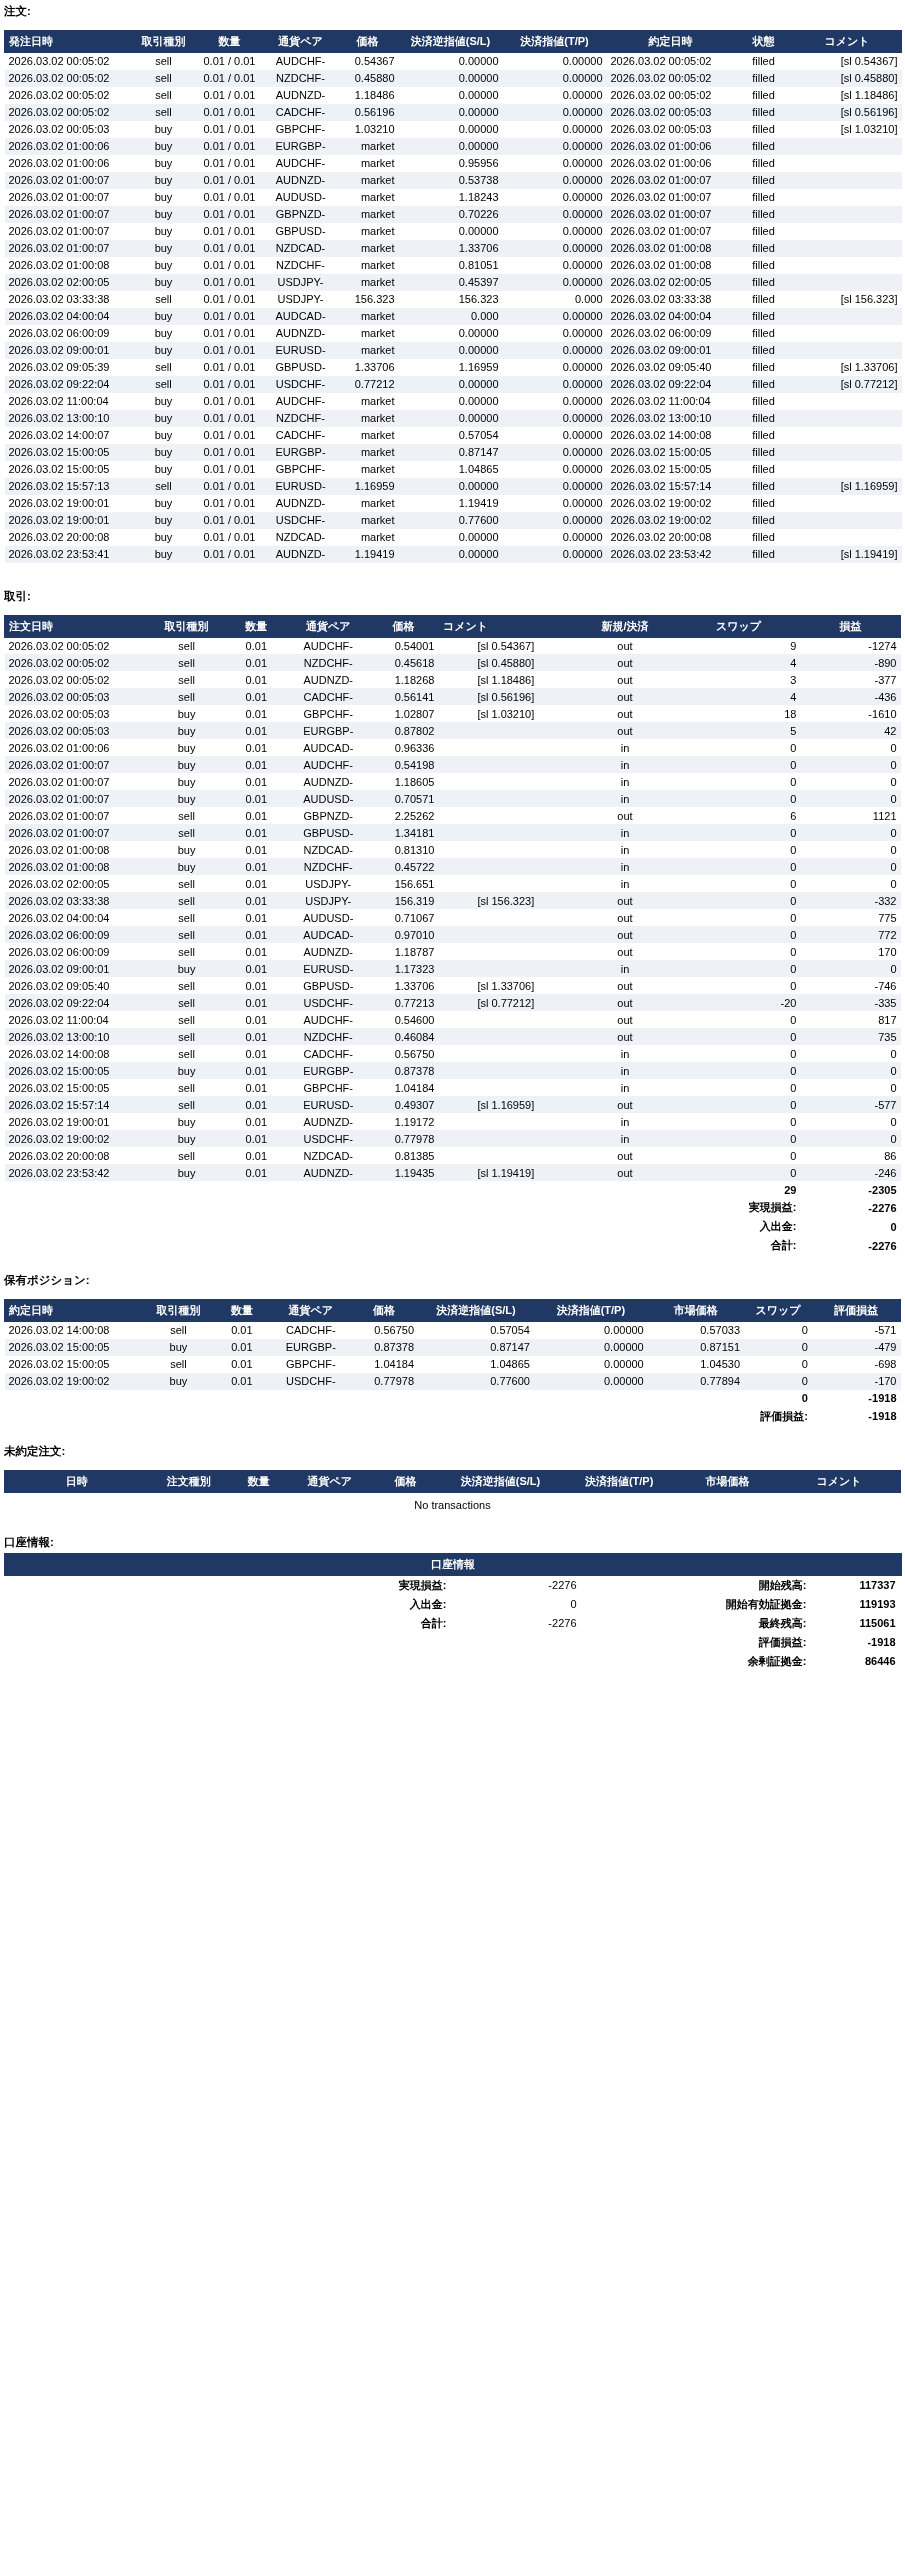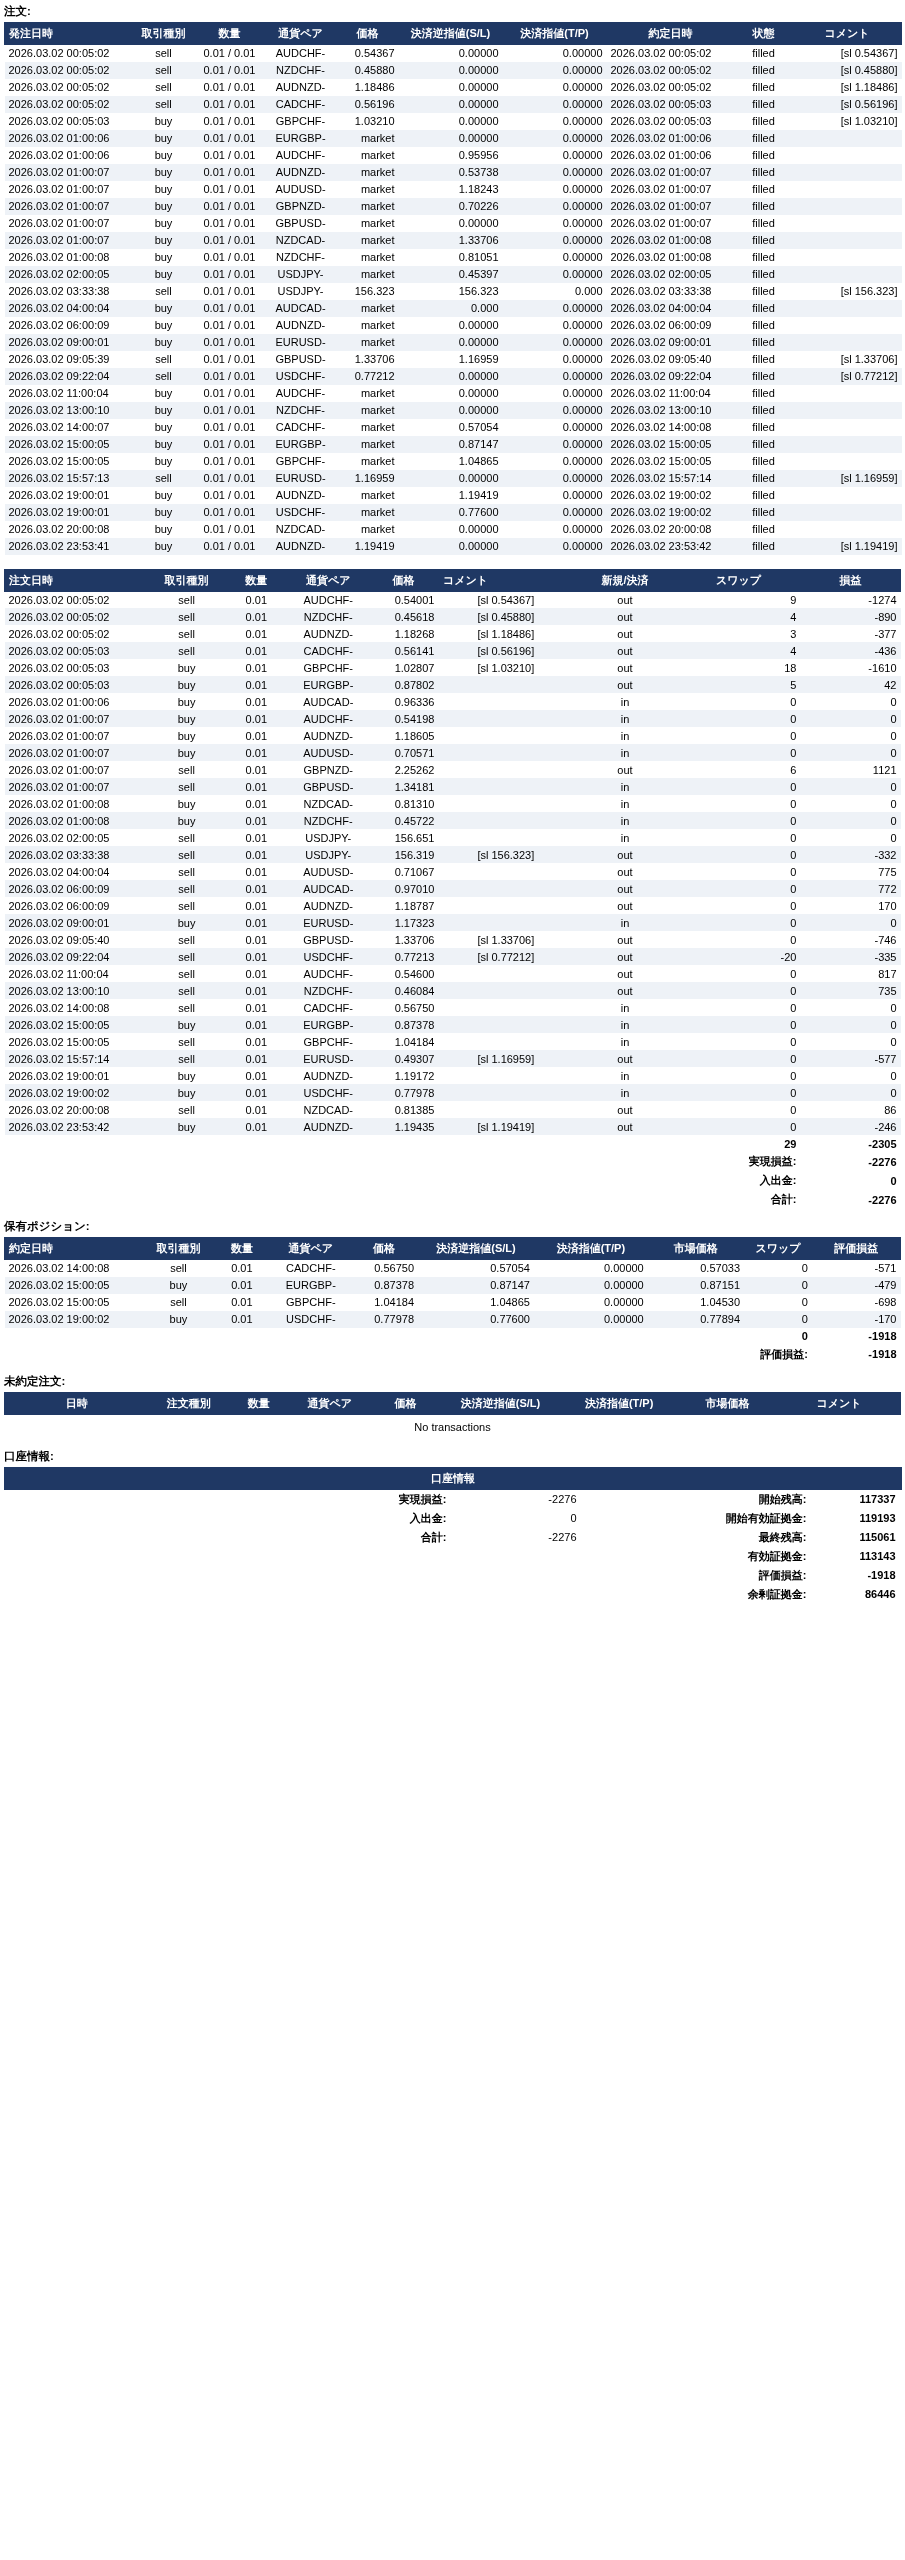--- a/index.html
+++ b/index.html
@@ -15,21 +15,21 @@
   }
   .page { width: 905px; padding: 0; }
   .section-title {
     font-weight: bold;
     font-size: 11.5px;
     padding: 4px 4px 3px 4px;
   }
   table {
     border-collapse: collapse;
     width: 897px;
-    margin: 0 4px;
+    margin: 8px 4px;
     table-layout: fixed;
   }
   th {
     background: #1f3864;
     color: #ffffff;
     font-weight: bold;
     font-size: 11px;
     padding: 3px 4px;
     border: 1px solid #1f3864;
     white-space: nowrap;
@@ -456,20 +456,21 @@
           <td class="r">0.00000</td>
           <td class="l">2026.03.02 23:53:42</td>
           <td class="c">filled</td>
           <td class="r">[sl 1.19419]</td>
         </tr>
       </tbody>
   </table>
 
   <div class="spacer"></div>
 
+  <div class="section-title">取引:</div>
   <table>
     <colgroup>
       <col style="width:128px">
         <col style="width:68px">
         <col style="width:56px">
         <col style="width:72px">
       <col style="width:62px">
         <col style="width:120px">
         <col style="width:92px">
         <col style="width:110px">
@@ -1031,28 +1032,20 @@
           <td class="acct-value">-2276</td>
           <td>&nbsp;</td>
           <td class="acct-label">最終残高:</td>
           <td class="acct-value bold">115061</td>
         </tr>
         <tr>
           <td>&nbsp;</td>
           <td class="acct-label"></td>
           <td class="acct-value"></td>
           <td>&nbsp;</td>
-          <td class="acct-label">有効証拠金:</td>
-          <td class="acct-value bold">113143</td>
-        </tr>
-        <tr>
-          <td>&nbsp;</td>
-          <td class="acct-label"></td>
-          <td class="acct-value"></td>
-          <td>&nbsp;</td>
           <td class="acct-label">評価損益:</td>
           <td class="acct-value bold">-1918</td>
         </tr>
         <tr>
           <td>&nbsp;</td>
           <td class="acct-label"></td>
           <td class="acct-value"></td>
           <td>&nbsp;</td>
           <td class="acct-label">余剰証拠金:</td>
           <td class="acct-value bold">86446</td>

